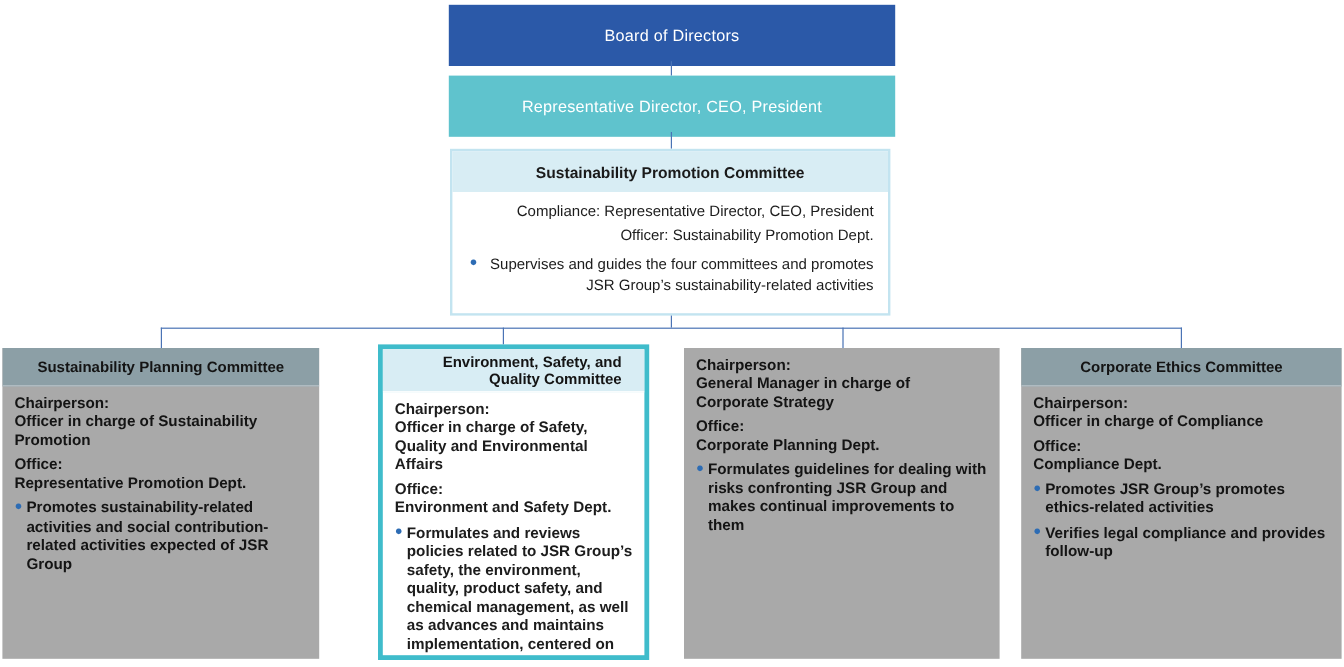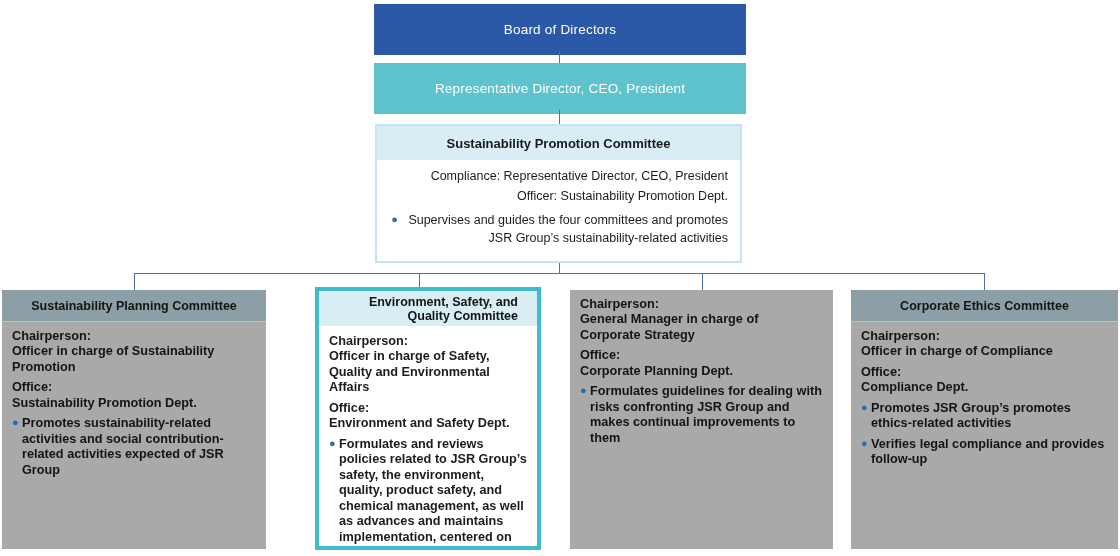--- a/index.html
+++ b/index.html
@@ -90,21 +90,21 @@
     <div class="c-header">
       <span>Sustainability Planning Committee</span>
     </div>
     <div class="c-body">
       <div class="field">
         <div class="f-label">Chairperson:</div>
         <div class="f-value">Officer in charge of Sustainability Promotion</div>
       </div>
       <div class="field">
         <div class="f-label">Office:</div>
-        <div class="f-value">Sustainability Promotion Dept.</div>
+        <div class="f-value">Representative Promotion Dept.</div>
       </div>
       <div class="bullet">
         <span class="dot">●</span>
         <span class="btxt">Promotes sustainability-related activities and social contribution-related activities expected of JSR Group</span>
       </div>
     </div>
   </div>
 
   <div class="committee highlight" id="c2">
     <div class="c-header">

